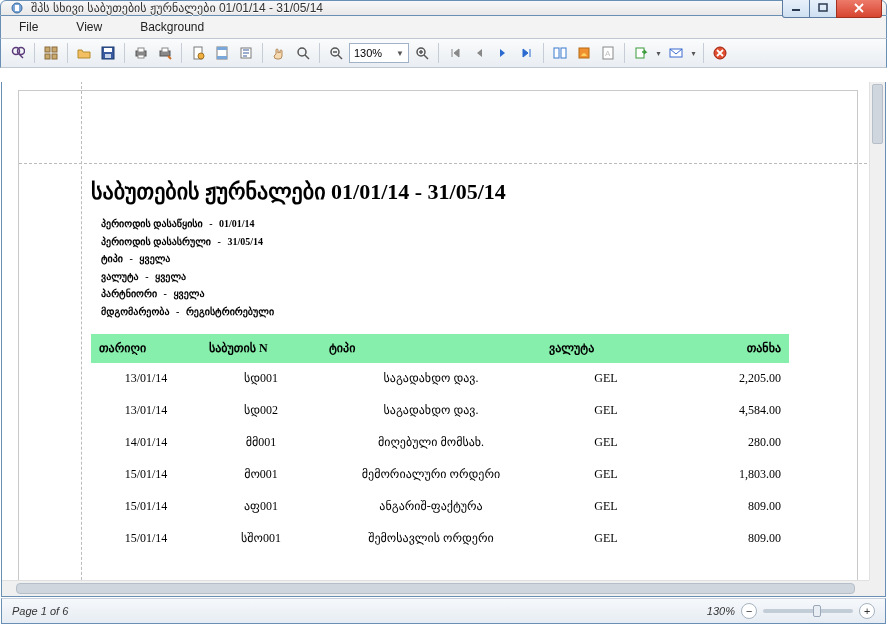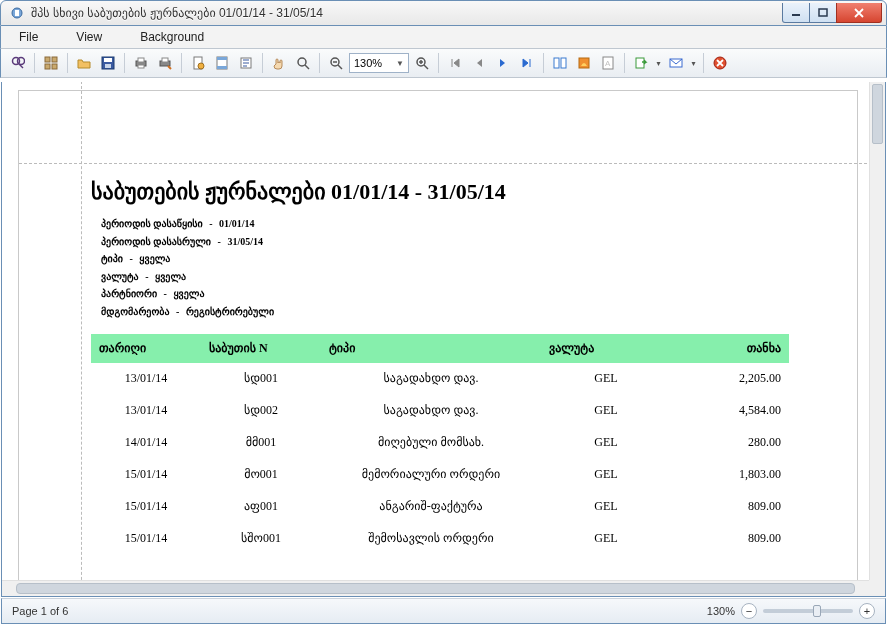--- a/index.html
+++ b/index.html
@@ -1,19 +1,19 @@
 <!DOCTYPE html>
 <html><head>
 <meta charset="utf-8">
 <style>
 * { box-sizing: border-box; margin: 0; padding: 0; }
 body { font-family: "Segoe UI", Tahoma, sans-serif; font-size: 12px; background: #fff; width: 887px; height: 625px; overflow: hidden; position: relative; }
 
 
-.titlebar { height: 26px; background: linear-gradient(#f8f8f8, #e8e8e8); border: 1px solid #6a8fb5; border-radius: 6px 6px 0 0; display: flex; align-items: center; padding: 0 0 0 8px; position: relative; }
+.titlebar { height: 16px; background: linear-gradient(#f8f8f8, #e8e8e8); border: 1px solid #6a8fb5; border-radius: 6px 6px 0 0; display: flex; align-items: center; padding: 0 0 0 8px; position: relative; }
 .titlebar .icon { width: 16px; height: 16px; margin-right: 6px; display: inline-flex; align-items: center; justify-content: center; }
 .titlebar .title { font-size: 12px; color: #333; flex: 1; text-shadow: 0 1px 0 #fff; }
 .winbtns { display: flex; height: 20px; margin-right: 4px; }
 .winbtn { width: 28px; height: 20px; border: 1px solid #5a7aa0; border-top: none; margin-left: -1px; display: flex; align-items: center; justify-content: center; background: linear-gradient(#eaf2fb, #cfe0f2); }
 .winbtn:first-child { border-radius: 0 0 0 3px; }
 .winbtn.close { background: linear-gradient(#f08070, #d64530); border-color: #a03020; border-radius: 0 0 3px 0; width: 46px; }
 .winbtn svg { display: block; }
 
 
 .menubar { height: 22px; border-left: 1px solid #6a8fb5; border-right: 1px solid #6a8fb5; background: #f3f3f3; display: flex; align-items: center; padding: 0 8px; gap: 18px; font-size: 12px; color: #222; }
@@ -47,21 +47,21 @@
 .meta .row .dash { margin: 0 4px; }
 
 table.rpt { width: 100%; border-collapse: collapse; margin-top: 14px; font-size: 12px; }
 table.rpt thead th { background: #86efac; text-align: left; padding: 7px 8px; font-weight: bold; font-family: Georgia, serif; }
 table.rpt thead th:last-child { text-align: right; }
 table.rpt tbody td { padding: 8px 8px 9px; border-bottom: 0; font-family: Georgia, serif; text-align: center; }
 table.rpt tbody td.num { text-align: right; }
 table.rpt tbody tr { }
 
 
-.statusbar { position: absolute; left: 1px; right: 1px; bottom: 1px; height: 26px; border: 1px solid #6a8fb5; border-top: 1px solid #c9d2dc; background: linear-gradient(#f6f8fb, #e6ecf3); display: flex; align-items: center; padding: 8px 10px; font-size: 11px; color: #333; }
+.statusbar { position: absolute; left: 1px; right: 1px; bottom: 1px; height: 26px; border: 1px solid #6a8fb5; border-top: 1px solid #c9d2dc; background: linear-gradient(#f6f8fb, #e6ecf3); display: flex; align-items: center; padding: 8px 10px; font-size: 11px; color: #333; font-style: italic; }
 .statusbar .spacer { flex: 1; }
 .zoom-ctrl { display: flex; align-items: center; gap: 6px; }
 .zbtn { width: 16px; height: 16px; border: 1px solid #a7b3c1; border-radius: 8px; background: #fff; display: flex; align-items: center; justify-content: center; font-size: 11px; line-height: 1; }
 .slider { width: 90px; height: 4px; background: #c3cdd8; border-radius: 2px; position: relative; }
 .slider .knob { position: absolute; top: -4px; left: 50px; width: 8px; height: 12px; background: #e9eef4; border: 1px solid #99a7b7; border-radius: 2px; }
 
 .outer { width: 887px; height: 625px; position: relative; }
 </style>
 </head>
 <body>

